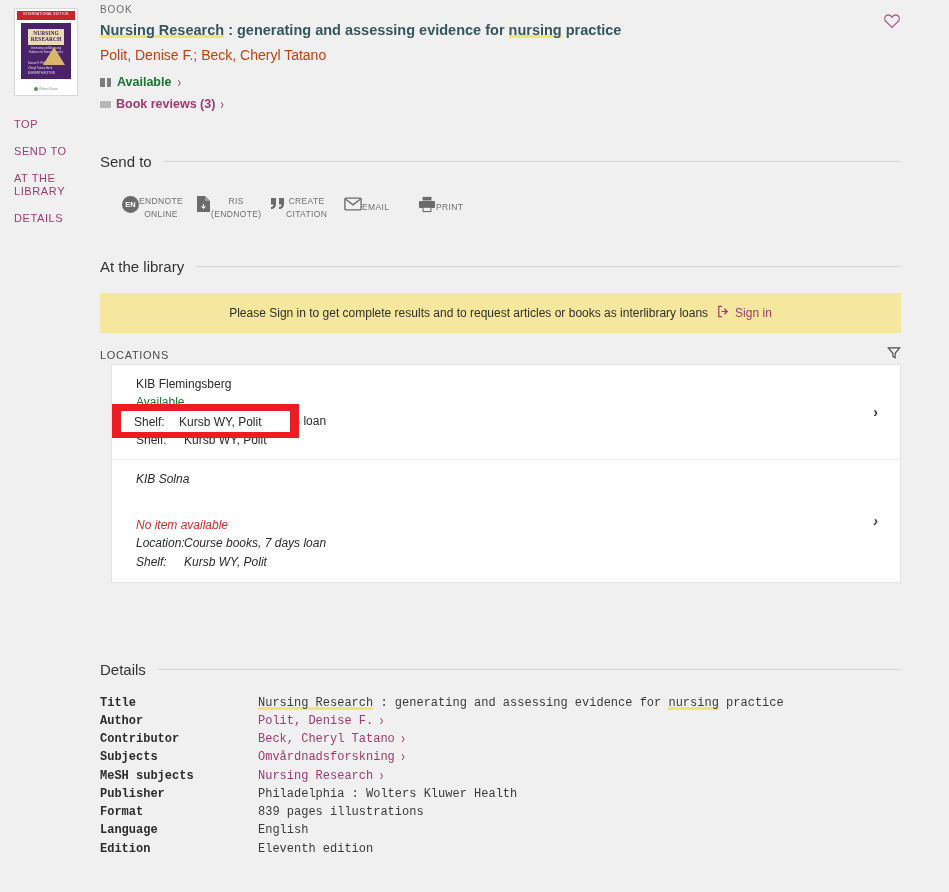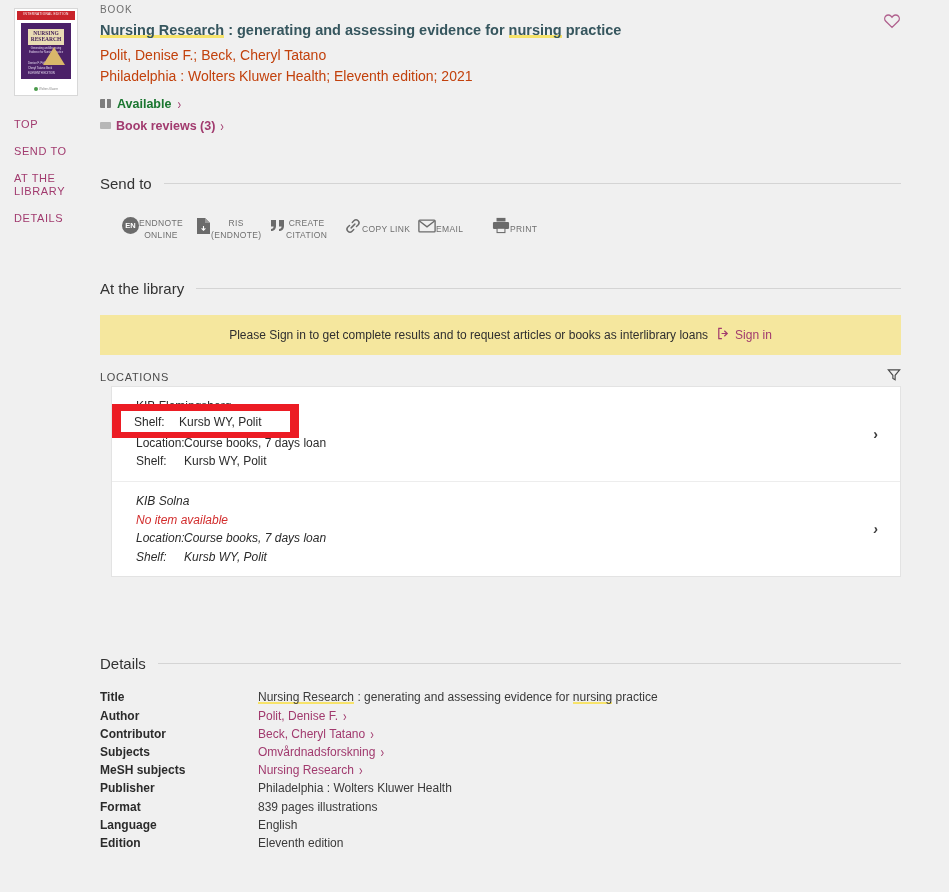--- a/index.html
+++ b/index.html
@@ -197,21 +197,21 @@
   }
   .loc-row {
     position: relative; display: flex; align-items: center;
     padding: 10px 16px 10px 24px; cursor: pointer;
   }
   .loc-row + .loc-row { border-top: 1px solid #ededed; font-style: italic; }
   .loc-body { flex: 1; }
   .loc-name { font-size: 12px; color: #2b2b2b; line-height: 1.55; }
   .loc-avail { font-size: 12px; line-height: 1.55; }
   .loc-avail.ok { color: #19762f; }
-  .loc-avail.no { color: #d22d2d; }
+  .loc-avail.no { color: #d22d2d; margin-top: 27px; }
   .loc-kv { font-size: 12px; color: #2b2b2b; line-height: 1.55; display: flex; }
   .loc-kv .k { width: 48px; flex: 0 0 48px; }
   .loc-arrow { color: #3a3a3a; font-size: 14px; font-weight: bold; padding-right: 6px; }
 
   
   #annot {
     position: absolute; left: 112px; top: 404px;
     width: 187px; height: 34px; background: #ec1c24; z-index: 20;
     pointer-events: none;
   }
@@ -221,21 +221,21 @@
     display: flex; align-items: center;
   }
   #annot .k { font-size: 12px; color: #2b2b2b; width: 58px; padding-left: 13px; }
   #annot .v { font-size: 12px; color: #2b2b2b; }
 
   
   #details-wrap { margin-top: 78px; }
   #details-table {
     margin: 16px 0 0 4px; font-size: 12px;
   }
-  .det-row { display: flex; line-height: 1.52; }
+  .det-row { display: flex; line-height: 1.52; font-family: Liberation Mono, monospace; }
   .det-k {
     width: 158px; flex: 0 0 158px; font-weight: bold; color: #2b2b2b;
   }
   .det-v { color: #3a3a3a; }
   .det-v.link { color: #a13a6e; cursor: pointer; }
   .det-v .hl { background: linear-gradient(to top, #f7e36a 0 2.5px, transparent 2.5px); }
   .det-v .chev { margin-left: 5px; }
 </style>
 </head>
 <body>
@@ -275,21 +275,20 @@
   <div id="main">
 
     <div id="record">
       <div class="kicker">BOOK</div>
 
       <div class="rec-title">
         <span class="hl">Nursing Research</span><span> : generating and assessing evidence for </span><span class="hl">nursing</span><span> practice</span>
       </div>
 
       <div class="rec-line">Polit, Denise F.; Beck, Cheryl Tatano</div>
-      <div class="rec-line">Philadelphia : Wolters Kluwer Health; Eleventh edition; 2021</div>
 
       <div class="rec-status">
         <span class="ico-book"></span>
         <span>Available</span>
         <span class="chev">›</span>
       </div>
 
       <div class="rec-reviews">
         <span class="ico-review"></span>
         <span>Book reviews (3)</span>
@@ -335,30 +334,20 @@
           <div class="st-glyph">
             <svg width="16" height="12" viewBox="0 0 16 12" fill="#6b6b6b">
               <path d="M1 0h5v6c0 3-2 5-5 5V9c1.6 0 2.6-1 2.6-2.4H1z"></path>
               <path d="M9 0h5v6c0 3-2 5-5 5V9c1.6 0 2.6-1 2.6-2.4H9z"></path>
             </svg>
           </div>
           <div class="st-label" style="white-space:pre-line">CREATE
 CITATION</div>
         </div>
 
-        <div class="st-item">
-          <div class="st-glyph">
-            <svg width="18" height="18" viewBox="0 0 24 24" fill="none" stroke="#6b6b6b" stroke-width="1.9" stroke-linecap="round">
-              <path d="M9.5 14.5 14.5 9.5"></path>
-              <path d="M11 7.2 13.2 5a3.9 3.9 0 0 1 5.6 5.6l-2.2 2.2"></path>
-              <path d="M13 16.8 10.8 19a3.9 3.9 0 0 1-5.6-5.6l2.2-2.2"></path>
-            </svg>
-          </div>
-          <div class="st-label">COPY LINK</div>
-        </div>
 
         <div class="st-item">
           <div class="st-glyph">
             <svg width="18" height="14" viewBox="0 0 20 15" fill="none" stroke="#6b6b6b" stroke-width="1.5">
               <rect x="1" y="1" width="18" height="13" rx="1"></rect>
               <path d="M1.6 2 10 8.4 18.4 2"></path>
             </svg>
           </div>
           <div class="st-label">EMAIL</div>
         </div>

